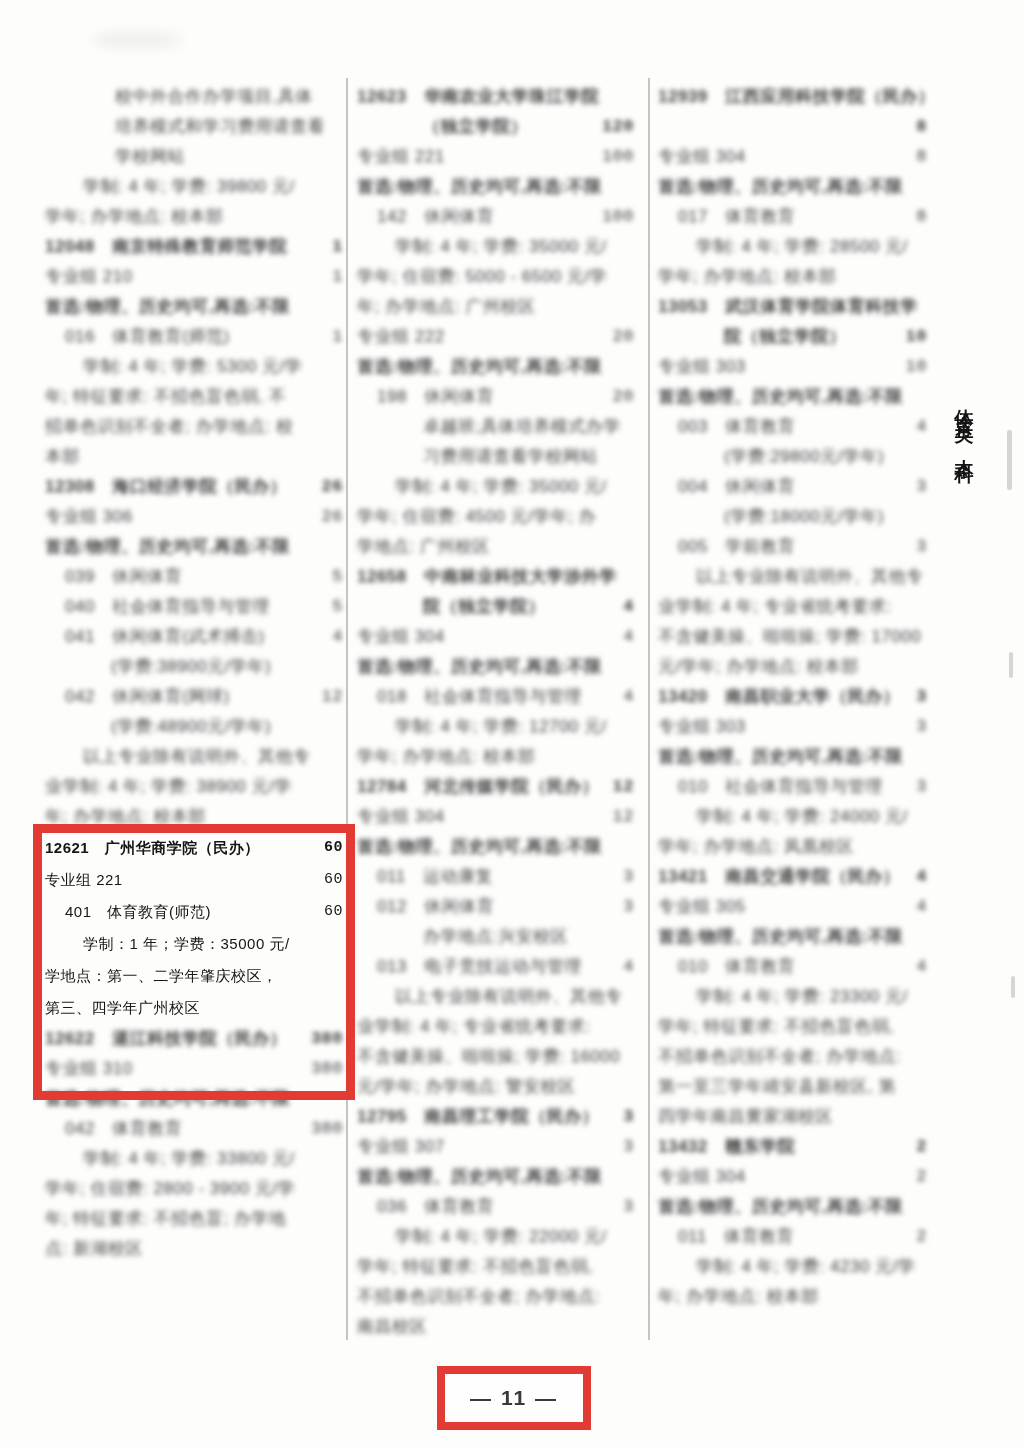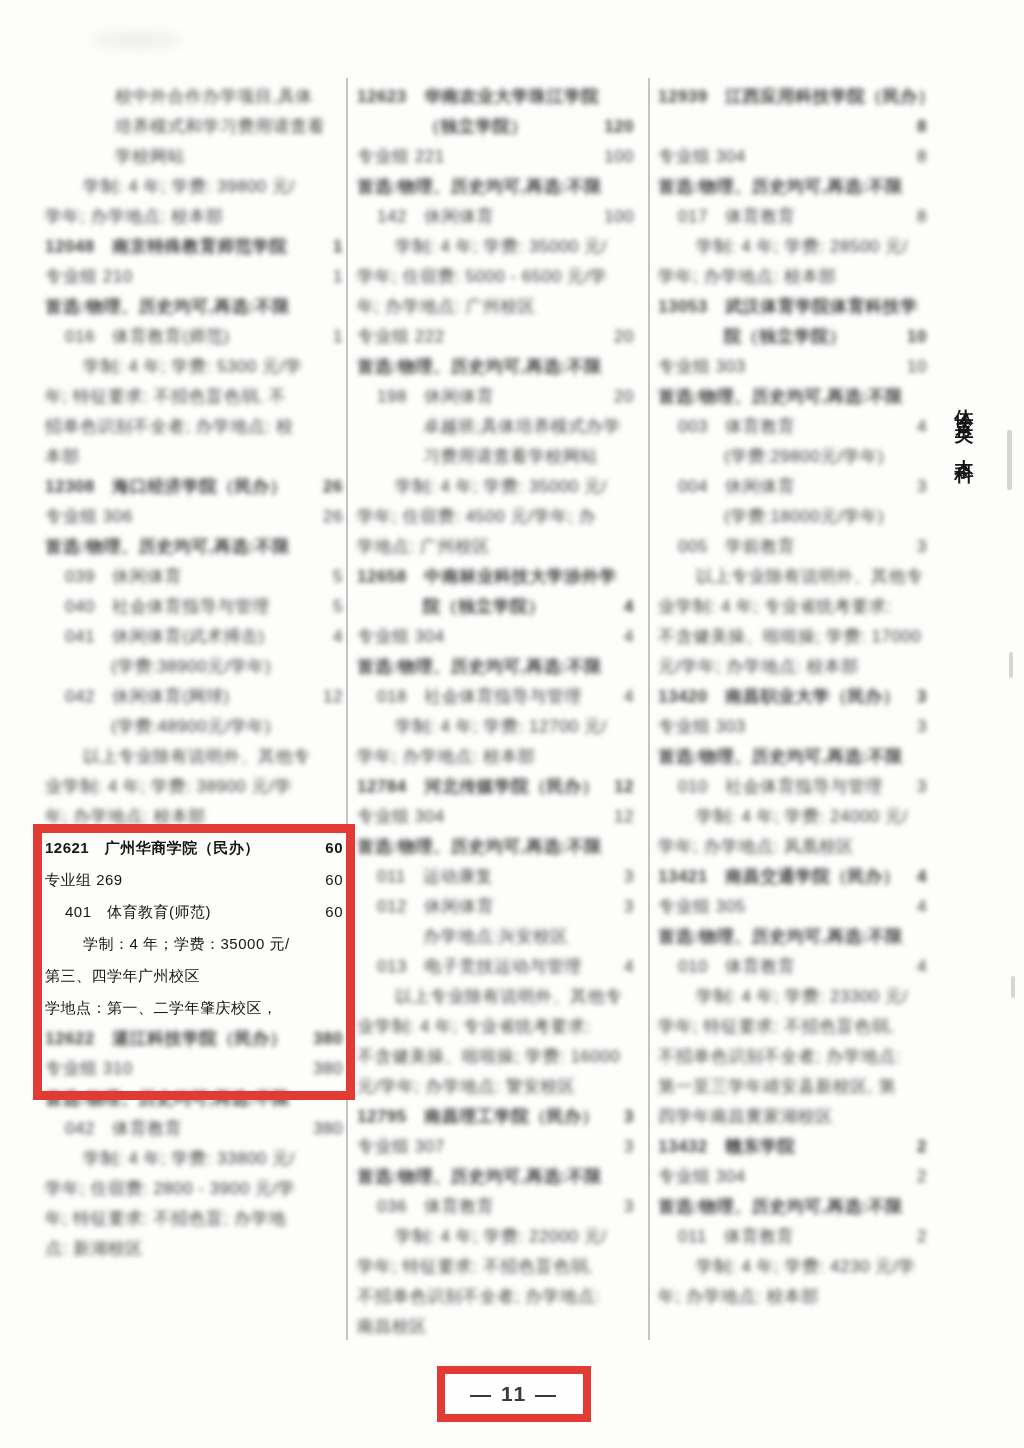--- a/index.html
+++ b/index.html
@@ -11,40 +11,40 @@
   .smudge{position:absolute;left:92px;top:32px;width:90px;height:16px;background:#eeeeec;border-radius:50%;filter:blur(6px);}
   .divider{position:absolute;top:78px;height:1262px;width:2px;background:#c4c4c4;}
   .divider.d1{left:346px;}
   .divider.d2{left:648px;}
   .col{position:absolute;top:82px;font-size:17px;letter-spacing:.5px;}
   .col.c1{left:45px;width:298px;}
   .col.c2{left:357px;width:277px;}
   .col.c3{left:658px;width:269px;}
   .line{display:flex;height:30px;line-height:30px;white-space:nowrap;}
   .line .t{flex:1 1 auto;overflow:visible;}
-  .line .n{flex:0 0 auto;text-align:center;padding-left:6px;}
+  .line .n{flex:0 0 auto;text-align:center;padding-left:6px;font-family:Liberation Mono, monospace;}
   .blurred{filter:blur(2.5px);color:#3d3d3d;}
   .sharp{color:#161616;height:32px;line-height:32px;font-size:15px;filter:none;}
   .bold{font-weight:700;}
   .ind0{padding-left:0;}
   .ind1{padding-left:20px;}
   .ind2{padding-left:38px;}
   .ind3{padding-left:66px;}
   .ind4{padding-left:70px;}
   .highlight-box{
     position:absolute;left:33px;top:824px;width:322px;height:276px;
     border:9px solid #e23b34;box-sizing:border-box;background:transparent;z-index:6;
   }
   .side-label{
     position:absolute;left:951px;top:394px;z-index:3;
     writing-mode:vertical-rl;text-orientation:upright;
     font-size:19px;font-weight:700;color:#141414;letter-spacing:7px;
   }
   .pageno-box{
-    position:absolute;left:437px;top:1366px;width:154px;height:56px;
+    position:absolute;left:437px;top:1366px;width:154px;height:64px;
     border:8px solid #e23b34;box-sizing:border-box;background:#fefefe;
     display:flex;align-items:center;justify-content:center;z-index:6;
   }
   .pageno-box .num{font-size:21px;font-weight:700;color:#3a3a3a;letter-spacing:2px;}
   .artifact{position:absolute;background:#d6d6d4;border-radius:2px;}
   .a1{left:1007px;top:430px;width:5px;height:60px;}
   .a2{left:1009px;top:652px;width:4px;height:26px;}
   .a3{left:1011px;top:976px;width:4px;height:22px;}
 </style>
 </head>
@@ -139,35 +139,35 @@
         <span class="t ind0">业学制: 4 年; 学费: 38900 元/学</span>
       </div>
       <div class="line blurred">
         <span class="t ind0">年; 办学地点: 校本部</span>
       </div>
       <div class="line sharp bold">
         <span class="t ind0">12621　广州华商学院（民办）</span>
         <span class="n">60</span>
       </div>
       <div class="line sharp">
-        <span class="t ind0">专业组 269</span>
+        <span class="t ind0">专业组 221</span>
         <span class="n">60</span>
       </div>
       <div class="line sharp">
         <span class="t ind1">401　体育教育(师范)</span>
         <span class="n">60</span>
       </div>
       <div class="line sharp">
-        <span class="t ind2">学制：4 年；学费：35000 元/</span>
+        <span class="t ind2">学制：1 年；学费：35000 元/</span>
+      </div>
+      <div class="line sharp">
+        <span class="t ind0">学地点：第一、二学年肇庆校区，</span>
       </div>
       <div class="line sharp">
         <span class="t ind0">第三、四学年广州校区</span>
-      </div>
-      <div class="line sharp">
-        <span class="t ind0">学地点：第一、二学年肇庆校区，</span>
       </div>
       <div class="line blurred bold">
         <span class="t ind0">12622　湛江科技学院（民办）</span>
         <span class="n">380</span>
       </div>
       <div class="line blurred">
         <span class="t ind0">专业组 310</span>
         <span class="n">380</span>
       </div>
       <div class="line blurred bold">

